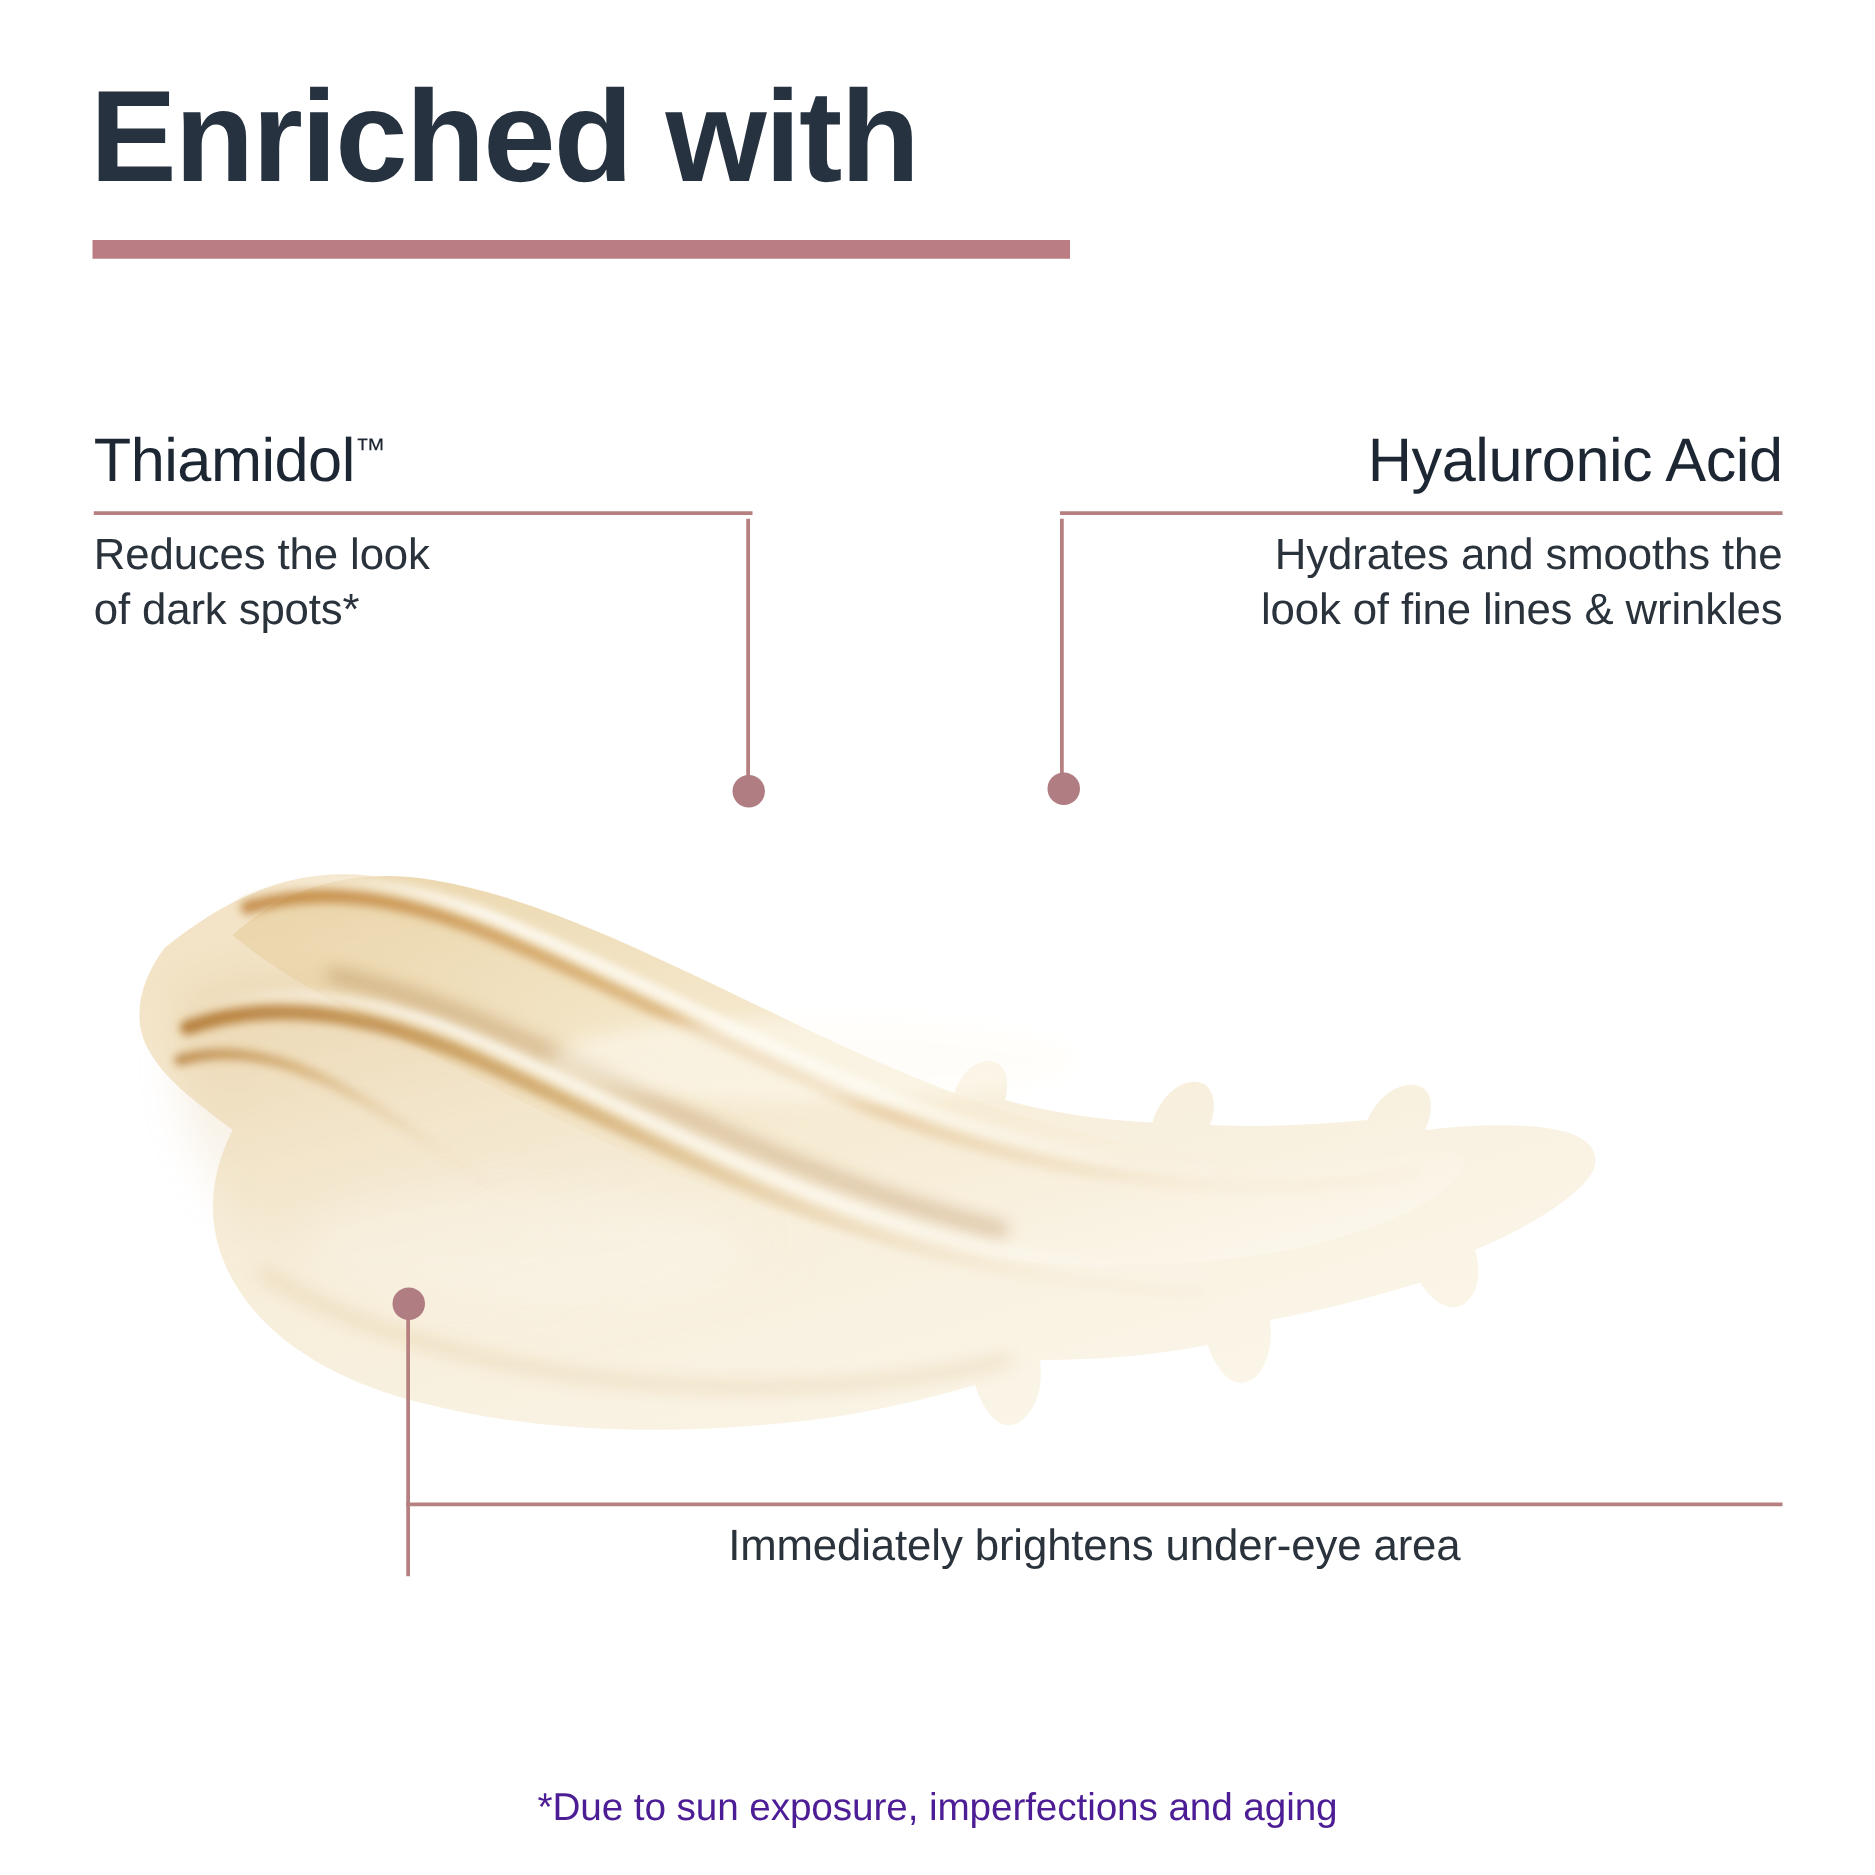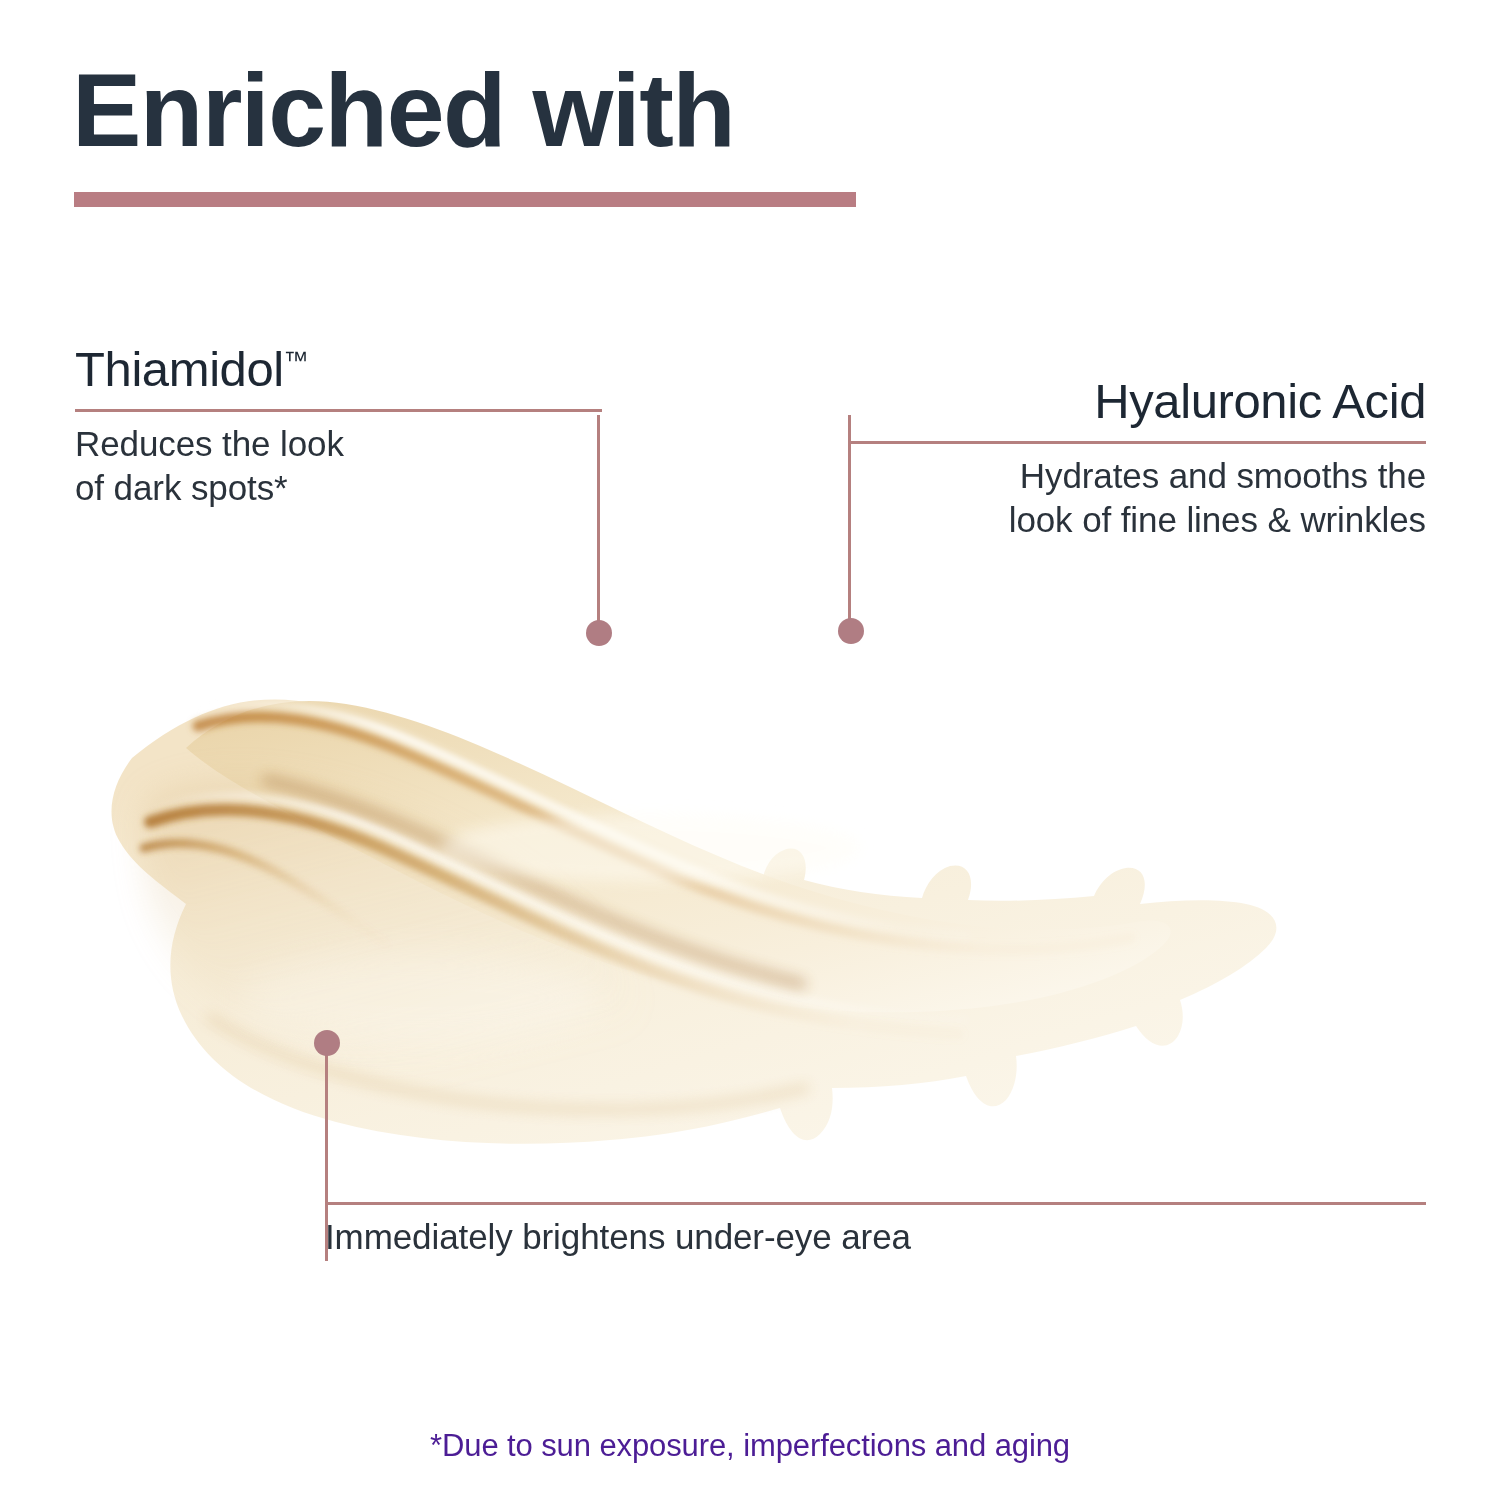--- a/index.html
+++ b/index.html
@@ -58,30 +58,30 @@
     white-space:pre-line;
   }
 
   
   #callout-thiamidol{left:75px;top:344px;width:527px;}
   #callout-thiamidol .heading{text-align:left;}
   #callout-thiamidol .rule{width:527px;margin-top:14px;}
   #callout-thiamidol .desc{text-align:left;}
 
   
-  #callout-hyaluronic{left:848px;top:344px;width:578px;margin-top:32px;}
+  #callout-hyaluronic{left:848px;top:344px;width:578px;}
   #callout-hyaluronic .heading{text-align:right;}
   #callout-hyaluronic .rule{width:578px;margin-top:14px;}
   #callout-hyaluronic .desc{text-align:right;}
 
   
   #callout-pigments{left:325px;top:1188px;width:1101px;}
   #callout-pigments .heading{text-align:right;}
   #callout-pigments .rule{width:1101px;margin-top:14px;}
-  #callout-pigments .desc{text-align:left;}
+  #callout-pigments .desc{text-align:center;}
 
   
   .leader{position:absolute;background:#b5807f;}
   .leader-dot{
     position:absolute;
     width:26px;height:26px;border-radius:50%;
     background:#b07d83;
   }
   #leader-thiamidol-v{left:597px;top:415px;width:3px;height:218px;}
   #leader-thiamidol-dot{left:586px;top:620px;}

